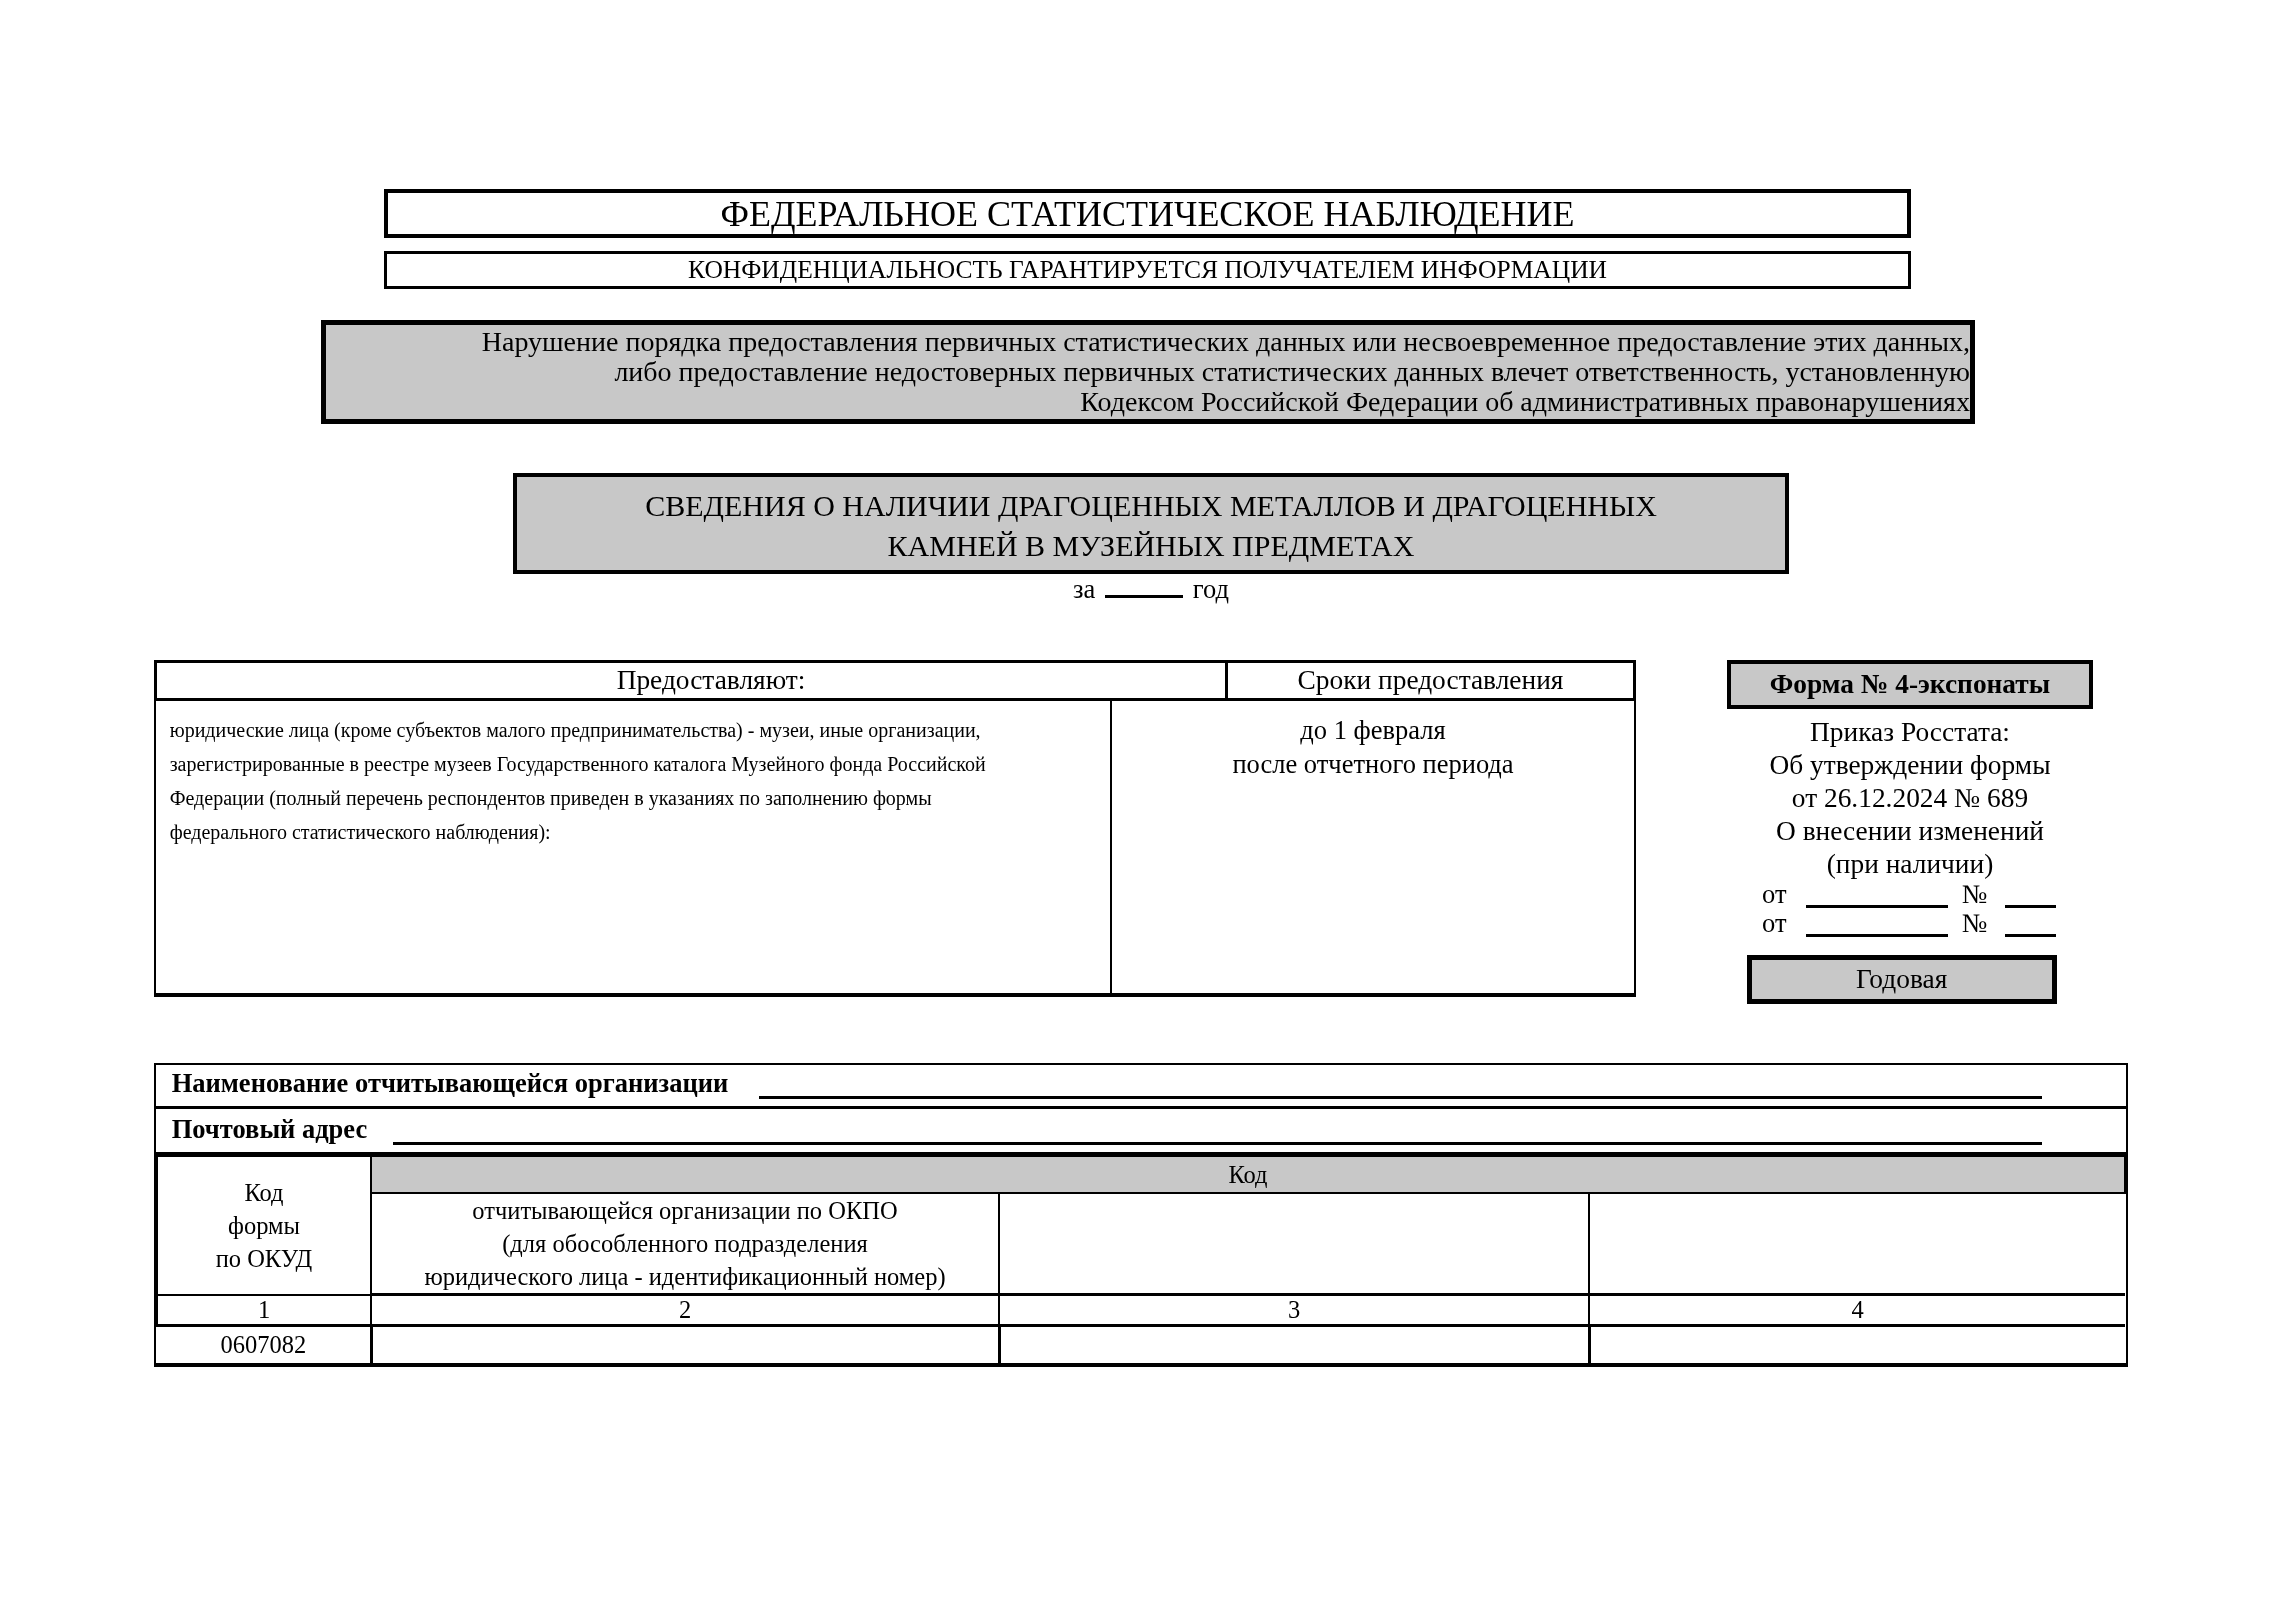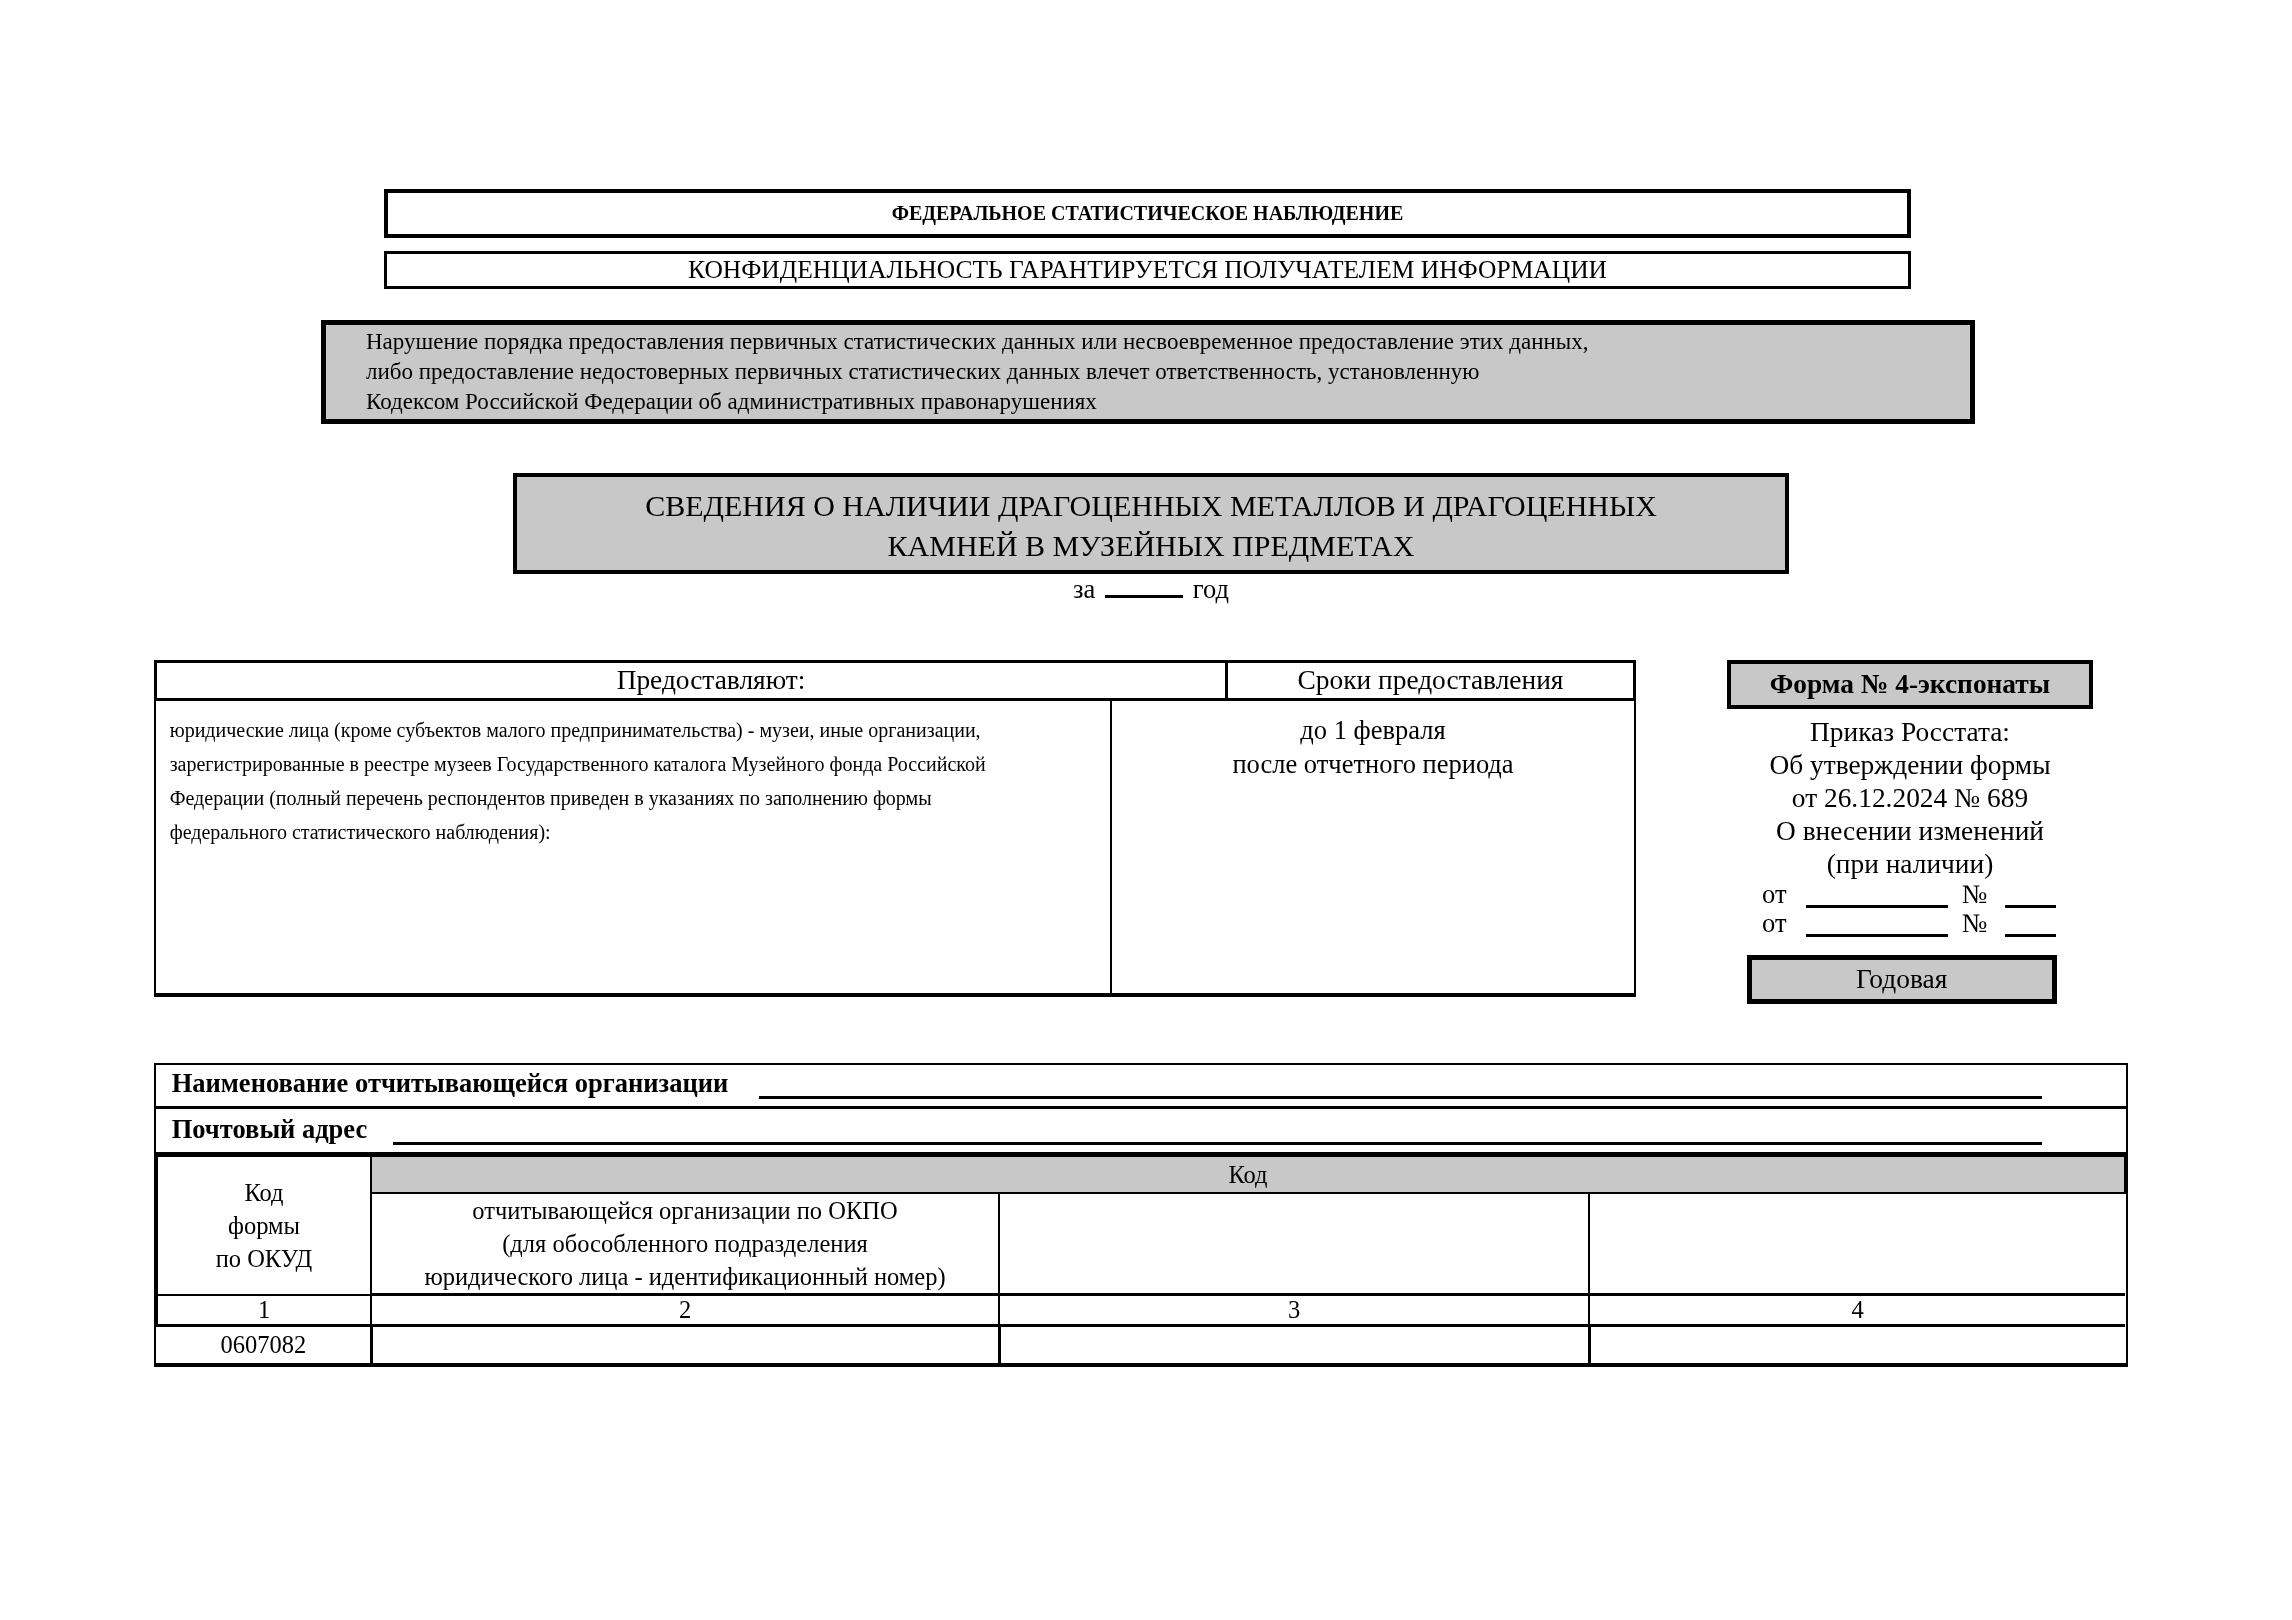--- a/index.html
+++ b/index.html
@@ -11,25 +11,25 @@
     font-family:"Liberation Serif","DejaVu Serif",serif;
     color:#000;
     overflow:hidden;
   }
   .abs { position:absolute; }
   .center-flex { display:flex; align-items:center; justify-content:center; }
   .grayfill { background:#c8c8c8; }
 
   
   .box-a { left:384px; top:189px; width:1527px; height:49px; border:4.9px solid #000;
-           font-weight:bold; font-size:20px; }
+           font-weight:normal; font-size:36px; }
   .box-b { left:384px; top:251px; width:1527px; height:38px; border:3.9px solid #000;
            font-size:25.5px; }
   .box-warn { left:321px; top:320px; width:1654px; height:104px; border:5.9px solid #000;
-              font-size:23px; line-height:30px; text-align:left;
+              font-size:28px; line-height:30px; text-align:right;
               display:flex; flex-direction:column; justify-content:center;padding-left:40px; }
 
   
   .box-title { left:513px; top:473px; width:1276px; height:101px; border:4.9px solid #000;
                text-align:center; }
   .title-line { font-size:30px; line-height:40px; }
   .title-line:first-child { padding-top:8.8px; }
   .period-row { font-size:26.5px; margin-top:8px; }
   .year-blank { display:inline-block; width:78px; border-bottom:3.9px solid #000;
                 height:23.5px; margin:0 9.8px; vertical-align:baseline; }

